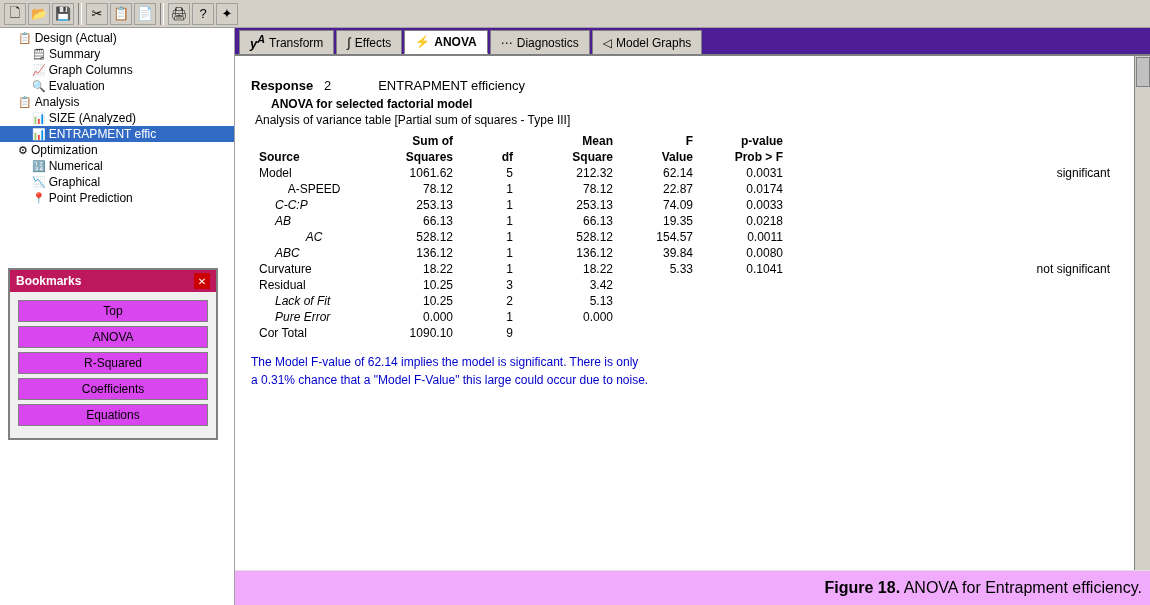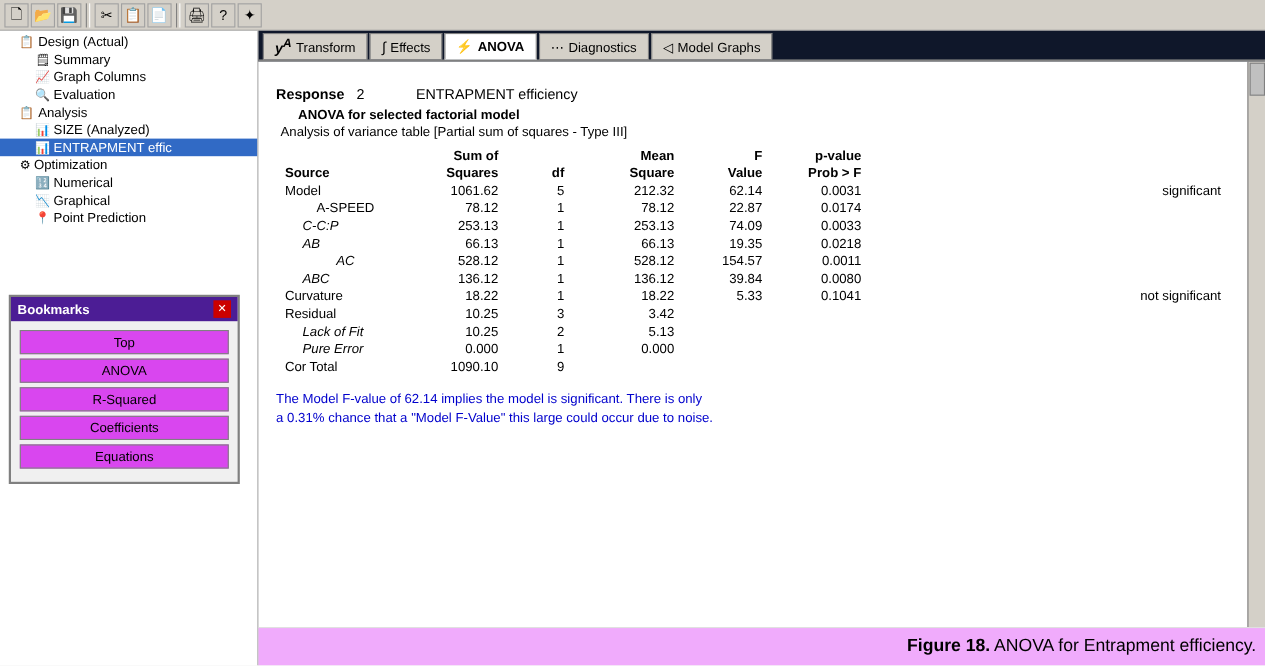--- a/index.html
+++ b/index.html
@@ -18,26 +18,26 @@
     .tree-section { padding: 2px 0; }
     .tree-item { display: flex; align-items: center; padding: 1px 4px; cursor: pointer; white-space: nowrap; }
     .tree-item.selected { background: #316ac5; color: white; }
     .tree-icon { margin-right: 3px; font-size: 11px; }
     .tree-label { font-size: 12px; }
     .tree-indent1 { padding-left: 18px; }
     .tree-indent2 { padding-left: 32px; }
     
     
     #bookmarks { position: absolute; left: 0; bottom: 40px; width: 220px; background: #f0f0f0; border: 2px solid #808080; }
-    .bookmarks-header { background: #4c1d95; color: white; padding: 3px 6px; display: flex; align-items: center; justify-content: space-between; font-size: 12px; font-weight: bold; }
+    .bookmarks-header { background: #be185d; color: white; padding: 3px 6px; display: flex; align-items: center; justify-content: space-between; font-size: 12px; font-weight: bold; }
     .bookmarks-close { background: #cc0000; color: white; border: none; width: 16px; height: 16px; font-size: 10px; cursor: pointer; display: flex; align-items: center; justify-content: center; }
     .bookmark-btn { display: block; width: calc(100% - 16px); margin: 4px 8px; padding: 3px 8px; background: #d946ef; border: 1px solid #808080; cursor: pointer; text-align: center; font-size: 12px; }
     
     
-    #tabs { display: flex; background: #0f172a; border-bottom: 2px solid #808080; height: 28px; align-items: flex-end; padding-left: 4px; }
+    #tabs { display: flex; background: #4c1d95; border-bottom: 2px solid #808080; height: 28px; align-items: flex-end; padding-left: 4px; }
     .tab { display: flex; align-items: center; padding: 3px 10px; background: #d4d0c8; border: 1px solid #808080; border-bottom: none; cursor: pointer; font-size: 12px; height: 24px; margin-right: 2px; gap: 4px; }
     .tab.active { background: #ffffff; border-bottom: 1px solid #ffffff; font-weight: bold; }
     
     
     #anova-content { flex: 1; overflow-y: auto; background: #ffffff; padding: 8px 16px; }
     
     .response-header { font-size: 13px; margin-bottom: 4px; }
     .response-header span.label { font-weight: bold; }
     .anova-title { font-weight: bold; font-size: 12px; margin: 4px 0 2px 20px; }
     .analysis-title { font-size: 12px; margin-bottom: 8px; margin-left: 4px; }

